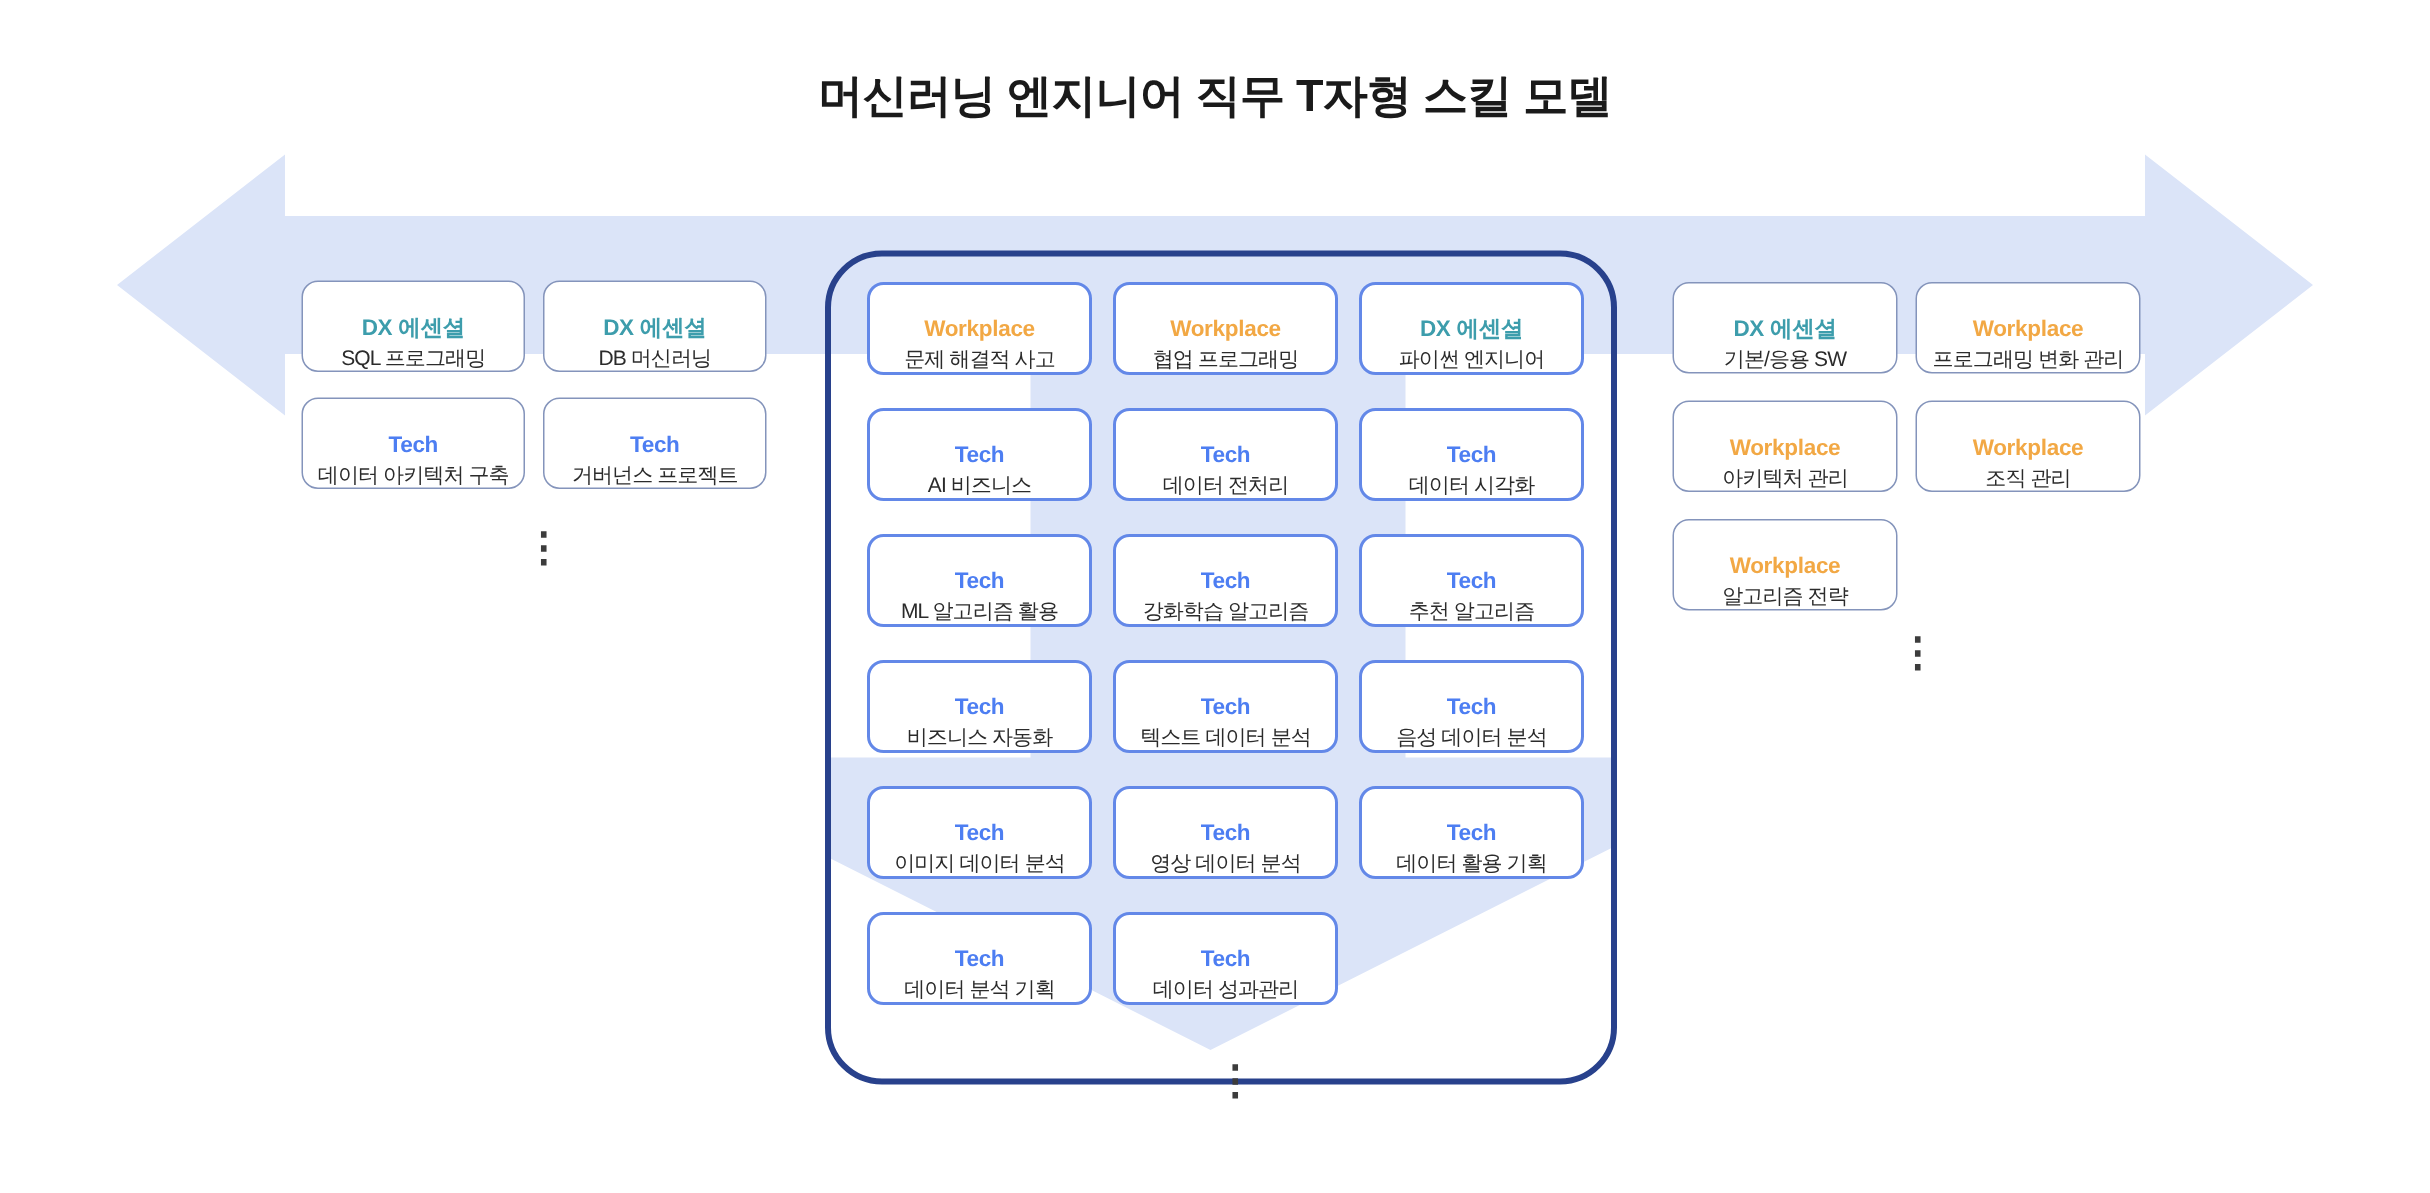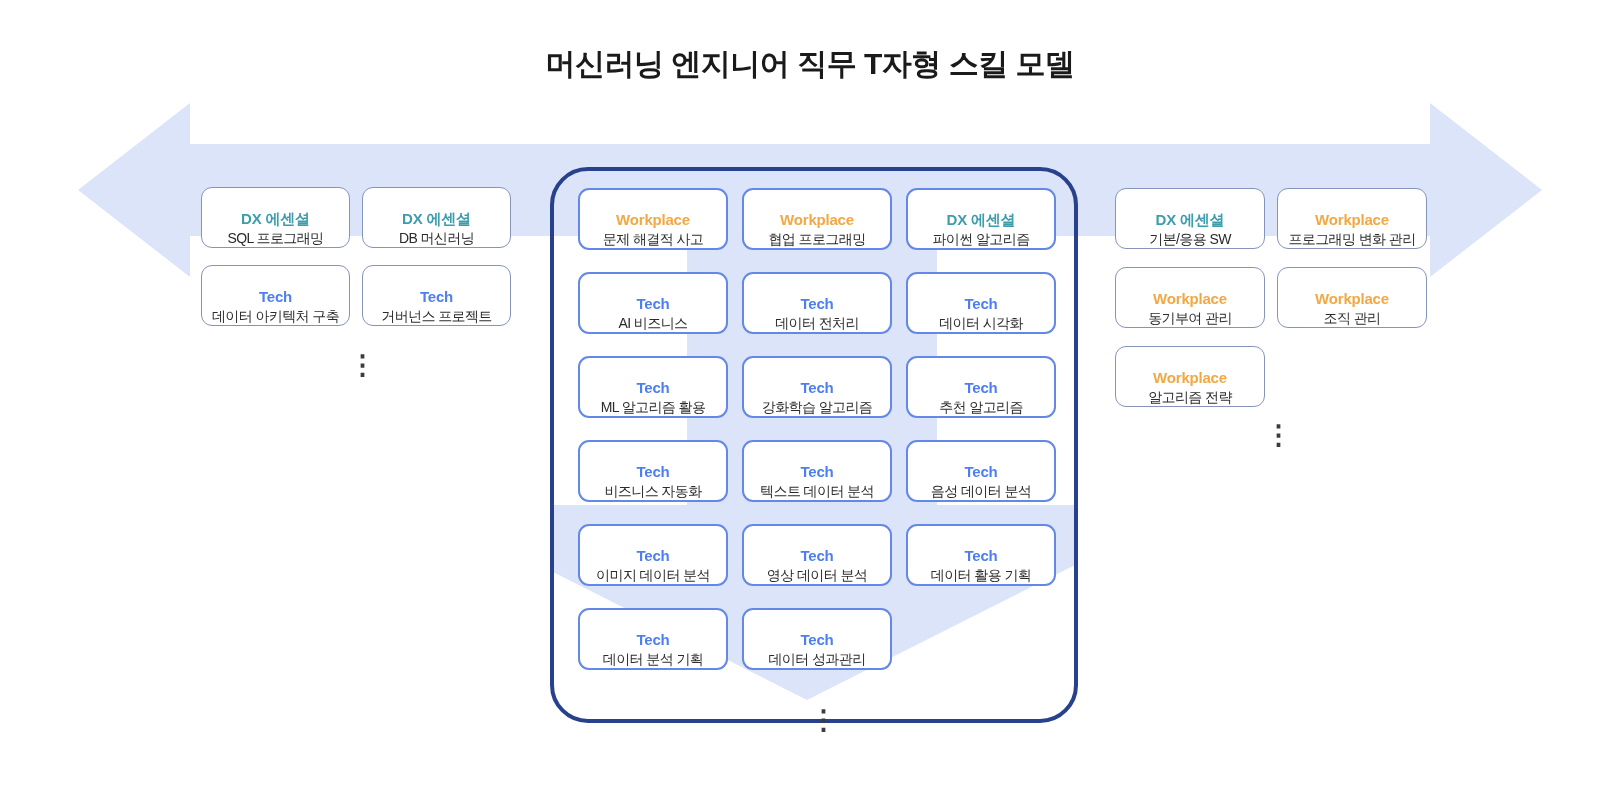--- a/index.html
+++ b/index.html
@@ -88,21 +88,21 @@
         <div class="skill">문제 해결적 사고</div>
       </div>
 
       <div class="card">
         <div class="cat" style="color: rgb(242, 168, 68);">Workplace</div>
         <div class="skill">협업 프로그래밍</div>
       </div>
 
       <div class="card">
         <div class="cat" style="color: rgb(61, 157, 172);">DX 에센셜</div>
-        <div class="skill">파이썬 알고리즘</div>
+        <div class="skill">파이썬 엔지니어</div>
       </div>
 
       <div class="card">
         <div class="cat" style="color: rgb(77, 126, 242);">Tech</div>
         <div class="skill">AI 비즈니스</div>
       </div>
 
       <div class="card">
         <div class="cat" style="color: rgb(77, 126, 242);">Tech</div>
         <div class="skill">데이터 전처리</div>
@@ -176,21 +176,21 @@
         <div class="skill">기본/응용 SW</div>
       </div>
 
       <div class="card">
         <div class="cat" style="color: rgb(242, 168, 68);">Workplace</div>
         <div class="skill">프로그래밍 변화 관리</div>
       </div>
 
       <div class="card">
         <div class="cat" style="color: rgb(242, 168, 68);">Workplace</div>
-        <div class="skill">동기부여 관리</div>
+        <div class="skill">아키텍처 관리</div>
       </div>
 
       <div class="card">
         <div class="cat" style="color: rgb(242, 168, 68);">Workplace</div>
         <div class="skill">조직 관리</div>
       </div>
 
       <div class="card">
         <div class="cat" style="color: rgb(242, 168, 68);">Workplace</div>
         <div class="skill">알고리즘 전략</div>

